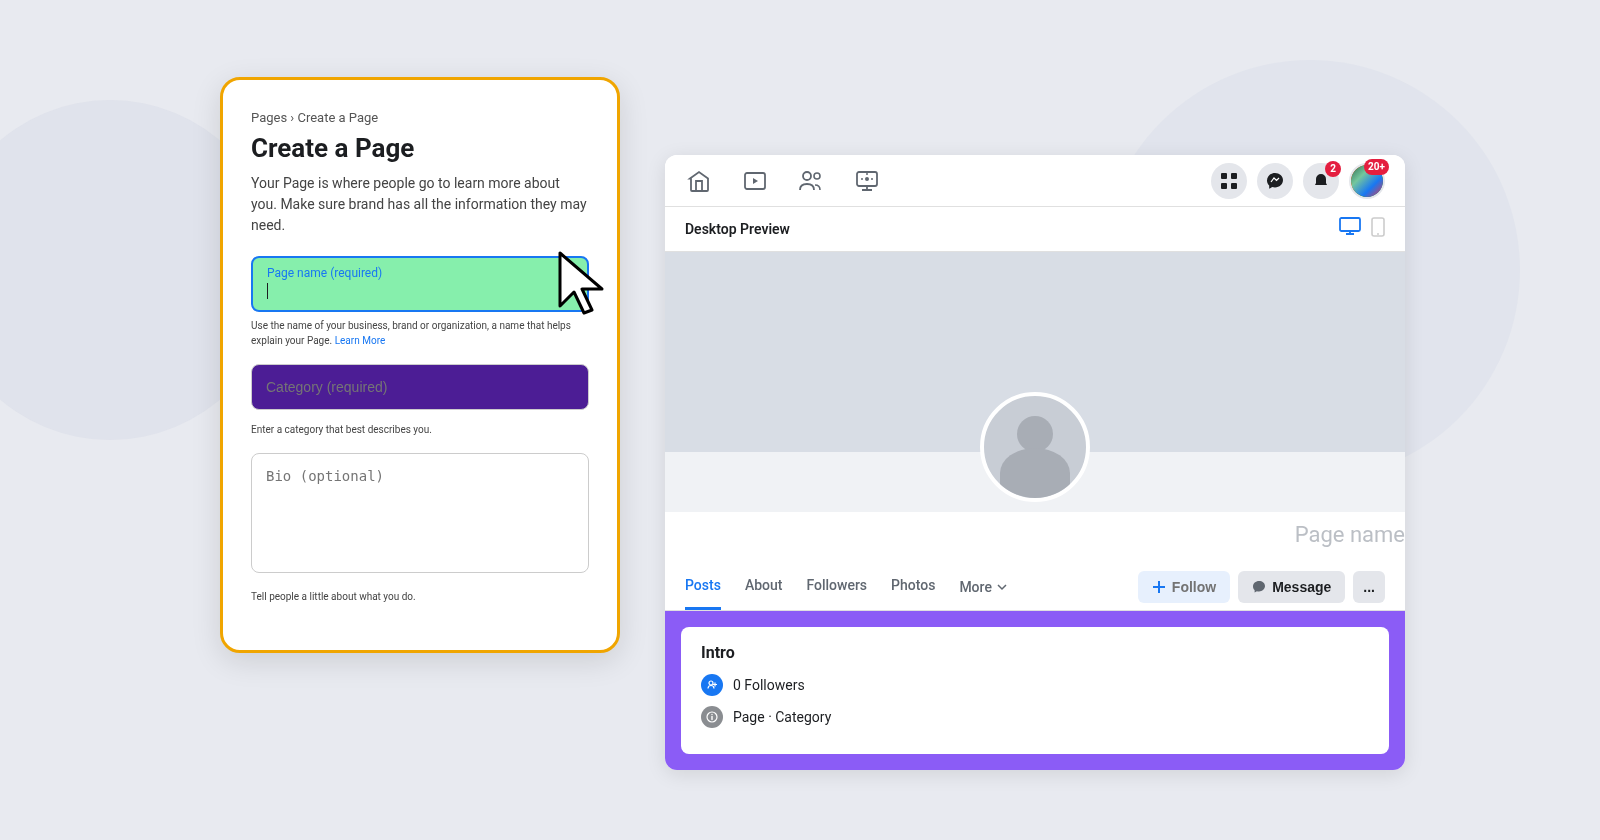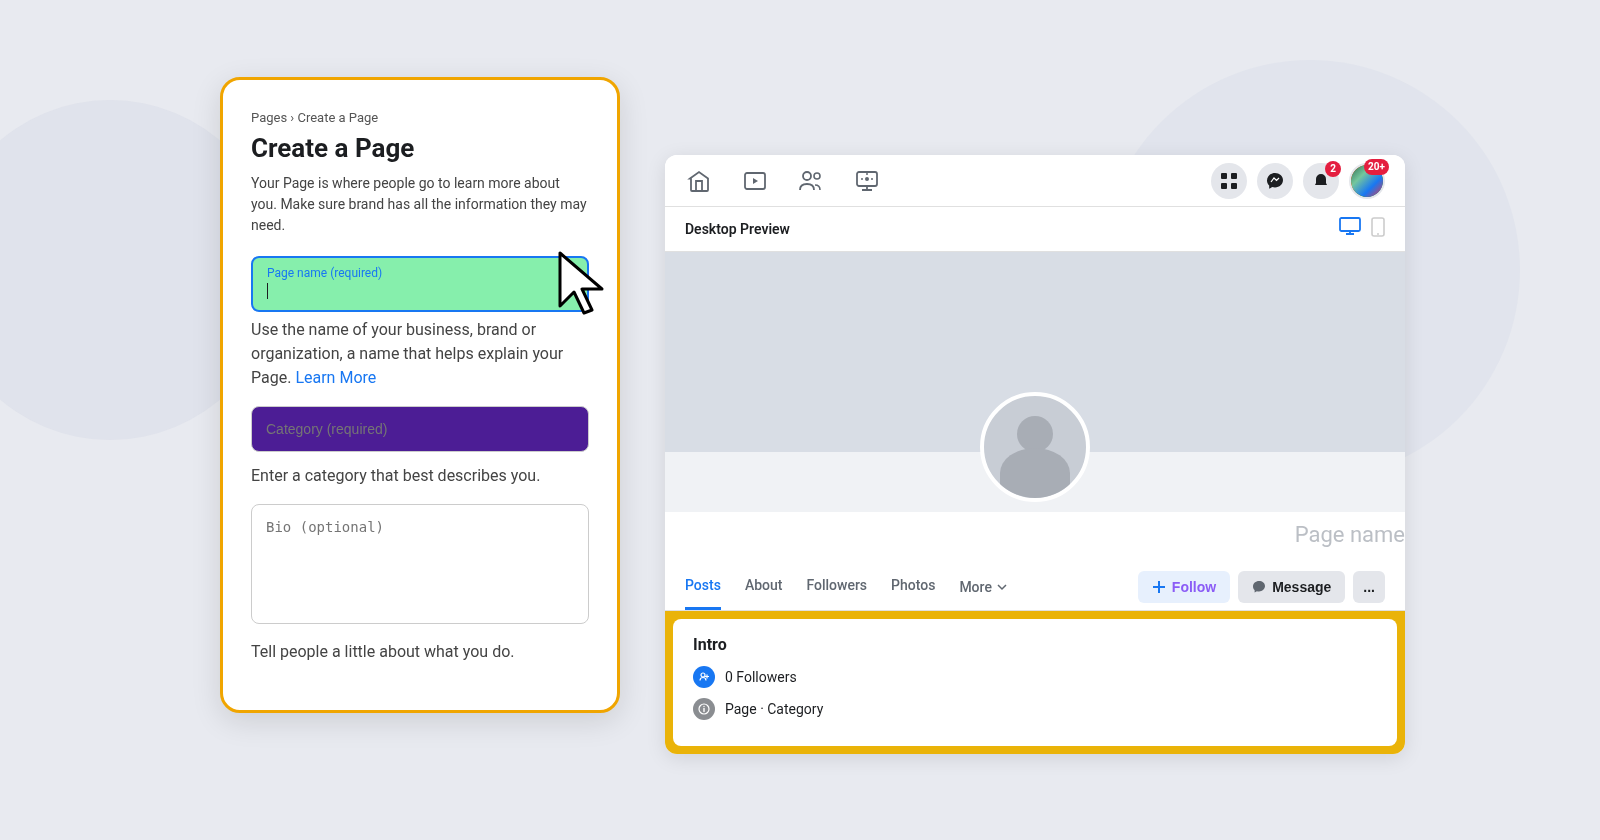--- a/index.html
+++ b/index.html
@@ -92,21 +92,21 @@
       display: inline-block;
       width: 1px;
       height: 16px;
       background: #1c1e21;
       vertical-align: middle;
       animation: blink 1s step-end infinite;
     }
     @keyframes blink { 50% { opacity: 0; } }
 
     .hint-text {
-      font-size: 16px;
+      font-size: 10px;
       color: #444;
       margin-bottom: 16px;
       line-height: 1.5;
     }
     .hint-link {
       color: #1877f2;
       text-decoration: none;
     }
 
     .input-field-plain {
@@ -373,21 +373,21 @@
     }
 
     .tabs-right {
       display: flex;
       gap: 8px;
       align-items: center;
     }
 
     .btn-follow {
       background: #e7f0fd;
-      color: #8b5cf6;
+      color: #737373;
       border: none;
       border-radius: 6px;
       padding: 8px 14px;
       font-size: 14px;
       font-weight: 600;
       cursor: pointer;
       display: flex;
       align-items: center;
       gap: 6px;
     }
@@ -646,21 +646,21 @@
             </svg>
             <span>Message</span>
           </button>
           <button class="btn-dots">
             <span>...</span>
           </button>
         </div>
       </div>
     </div>
 
-    <div style="background:#eab308; padding: 8px;">
+    <div style="background:#8b5cf6; padding: 16px;">
       <div class="intro-section" style="border-radius:8px;">
         <div class="intro-title">Intro</div>
         <div class="intro-item">
           <div class="intro-icon intro-icon-blue">
             <svg width="12" height="12" viewBox="0 0 12 12" fill="none">
               <path d="M2 9.5C2 7.5 3.5 6.5 5 6.5s3 1 3 3" stroke="#fff" stroke-width="1.2" fill="none"></path>
               <circle cx="5" cy="4" r="2" stroke="#fff" stroke-width="1.2" fill="none"></circle>
               <path d="M9 3.5v4M7 5.5h4" stroke="#fff" stroke-width="1.2"></path>
             </svg>
           </div>

